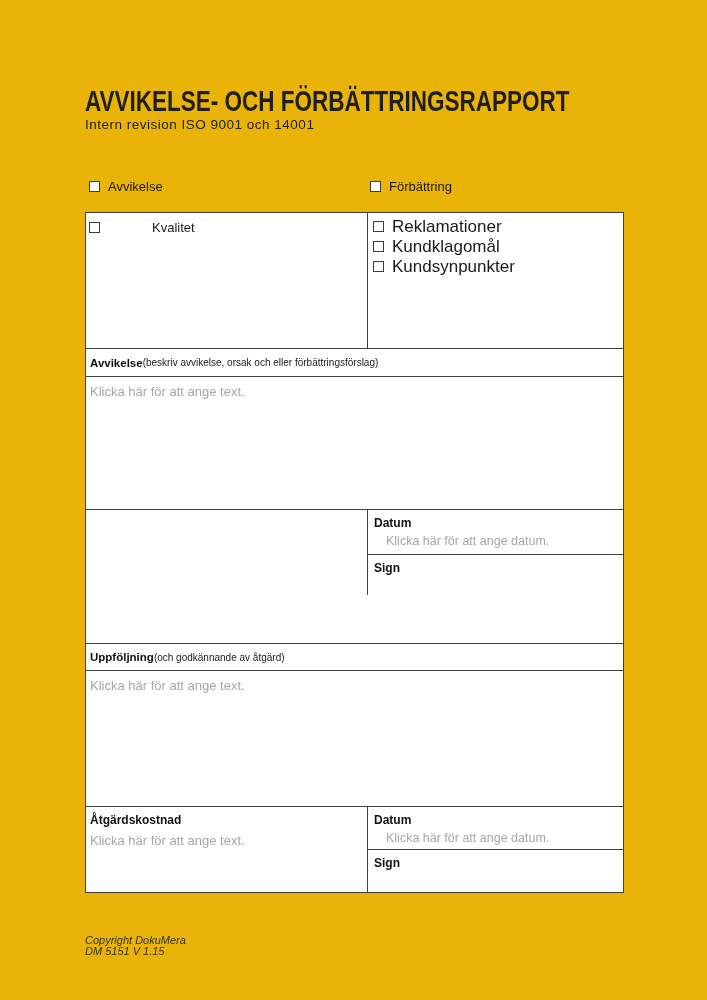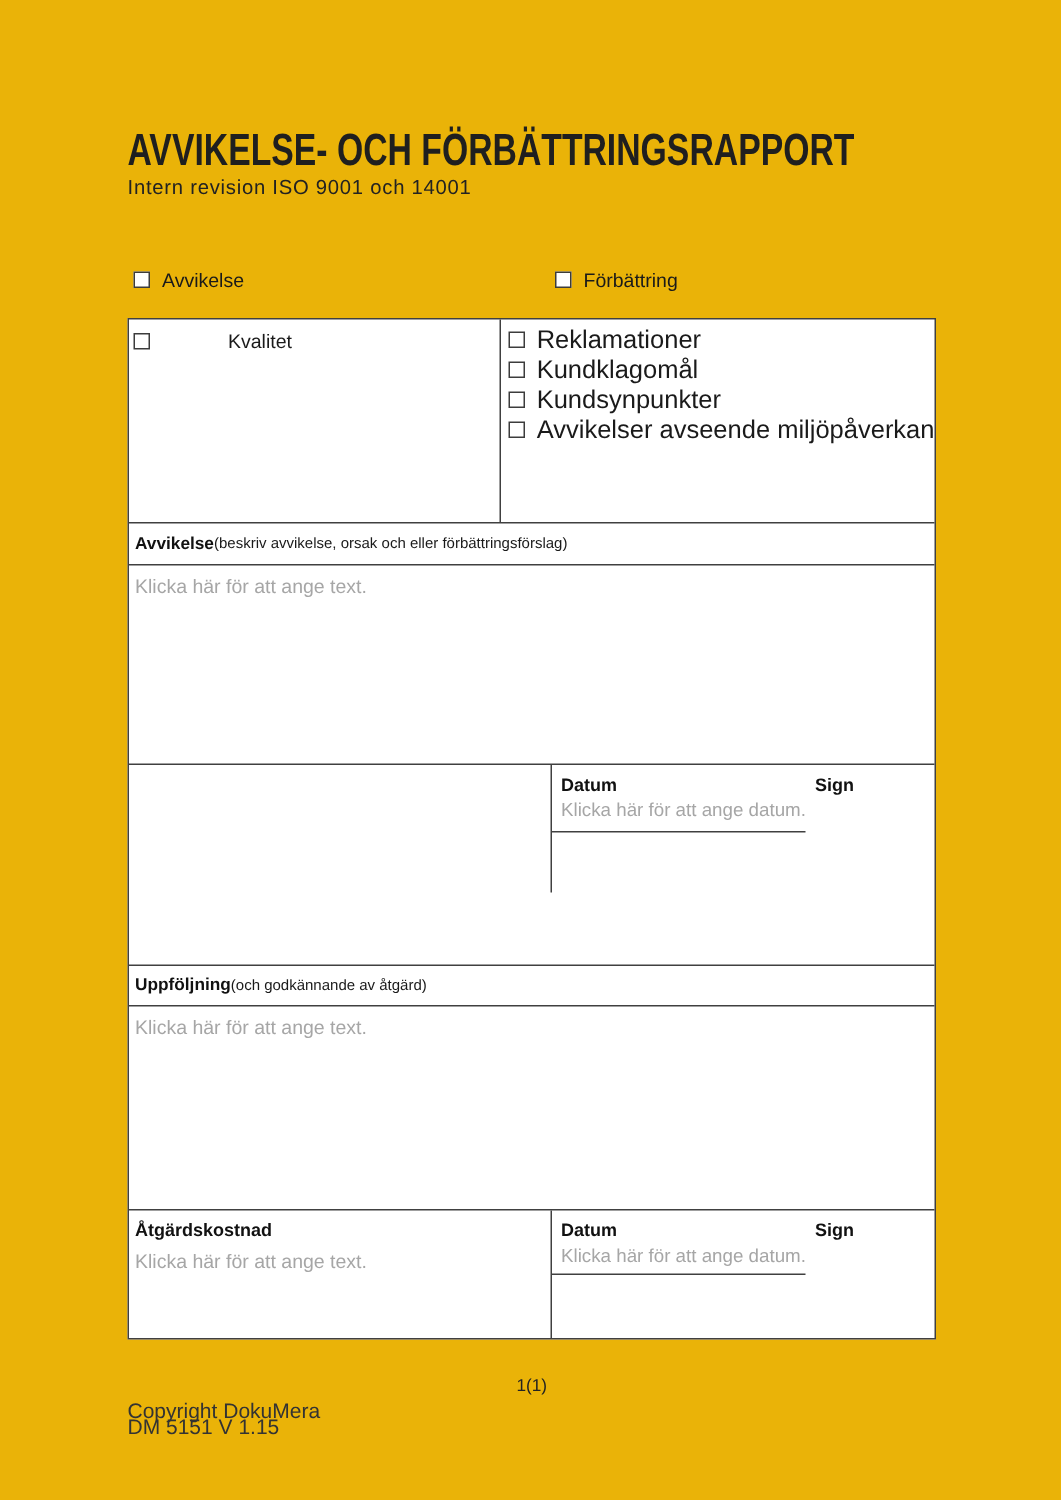--- a/index.html
+++ b/index.html
@@ -46,35 +46,35 @@
   .header-row-e { height:27px; line-height:25px;margin-top:48px; }
   .hb { font-weight:700; font-size:11.5px; color:#111; }
   .hrest { font-size:10px; color:#1a1a1a; }
   .area { display:block; padding:5px 6px 0 4px; }
   .area-c { height:133px; }
   .area-f { height:136px; }
   .ph { font-size:13px; color:#a6a6a6; line-height:16px; display:inline-block; }
   .lbl { font-weight:700; font-size:12px; color:#111; line-height:16px; display:block; }
   .row-d { height:86px; }
   .row-g { height:86px; }
-  .stack { display:flex; }
+  .stack { display:flex; flex-direction:column; }
   .sub { padding:5px 0 0 6px; }
   .sub-datum-d { height:45px; border-bottom:1px solid #404040; }
   .sub-datum-g { height:43px; border-bottom:1px solid #404040; }
   .sub-sign { flex:1; }
-  .sub .ph { font-size:12.5px; margin-top:1px; }
+  .sub .ph { font-size:12.5px; margin-top:1px;margin-left:12px; }
   .cell-left-g { padding:5px 0 0 4px; }
   .cell-left-g .ph { margin-top:5px; }
   
   .pagenum {
     position:absolute; left:85px; top:918px; width:539px; text-align:center;
     font-size:11.5px; color:#222;
   }
   .copyright {
-    position:absolute; left:85px; top:935px; font-size:14px; line-height:10.5px; color:#333;
+    position:absolute; left:85px; top:935px; font-size:11px; line-height:10.5px; color:#333;font-style:italic;
   }
 </style>
 </head>
 <body>
 
 <div class="page">
 
   <div class="title">AVVIKELSE- OCH FÖRBÄTTRINGSRAPPORT</div>
   <div class="subtitle">Intern revision ISO 9001 och 14001</div>
 
@@ -103,24 +103,20 @@
           <span class="box"></span>
           <span class="cb-label">Reklamationer</span>
         </div>
         <div class="cb">
           <span class="box"></span>
           <span class="cb-label">Kundklagomål</span>
         </div>
         <div class="cb">
           <span class="box"></span>
           <span class="cb-label">Kundsynpunkter</span>
-        </div>
-        <div class="cb">
-          <span class="box"></span>
-          <span class="cb-label">Avvikelser avseende miljöpåverkan</span>
         </div>
       </div>
     </div>
 
     <div class="row header-row">
       <span class="hb">Avvikelse</span>
         <span class="hrest"> (beskriv avvikelse, orsak och eller förbättringsförslag)</span>
     </div>
 
     <div class="row area area-c">
@@ -160,19 +156,18 @@
           <span class="ph">Klicka här för att ange datum.</span>
         </div>
         <div class="sub sub-sign">
           <span class="lbl">Sign</span>
         </div>
       </div>
     </div>
 
   </div>
 
-  <div class="pagenum">1(1)</div>
   <div class="copyright">
     <div>Copyright DokuMera</div>
     <div>DM 5151 V 1.15</div>
   </div>
 
 </div>
 
 </body></html>

